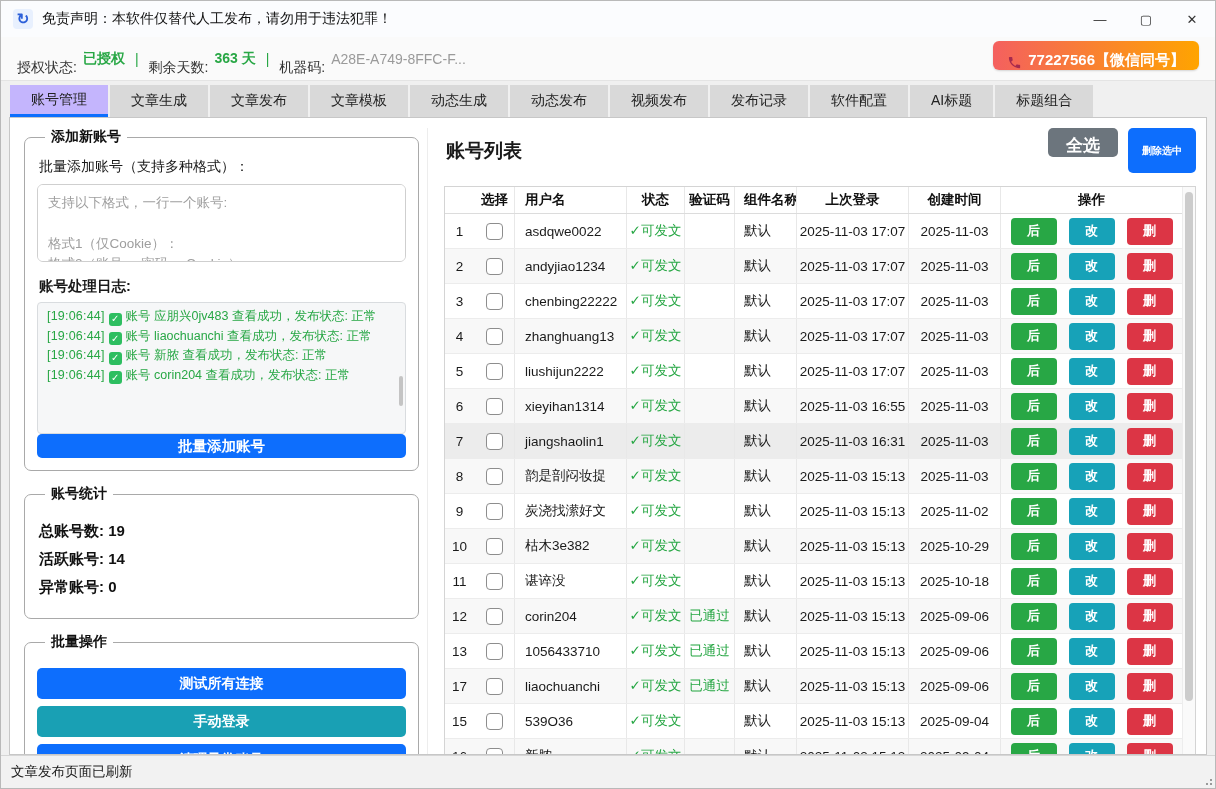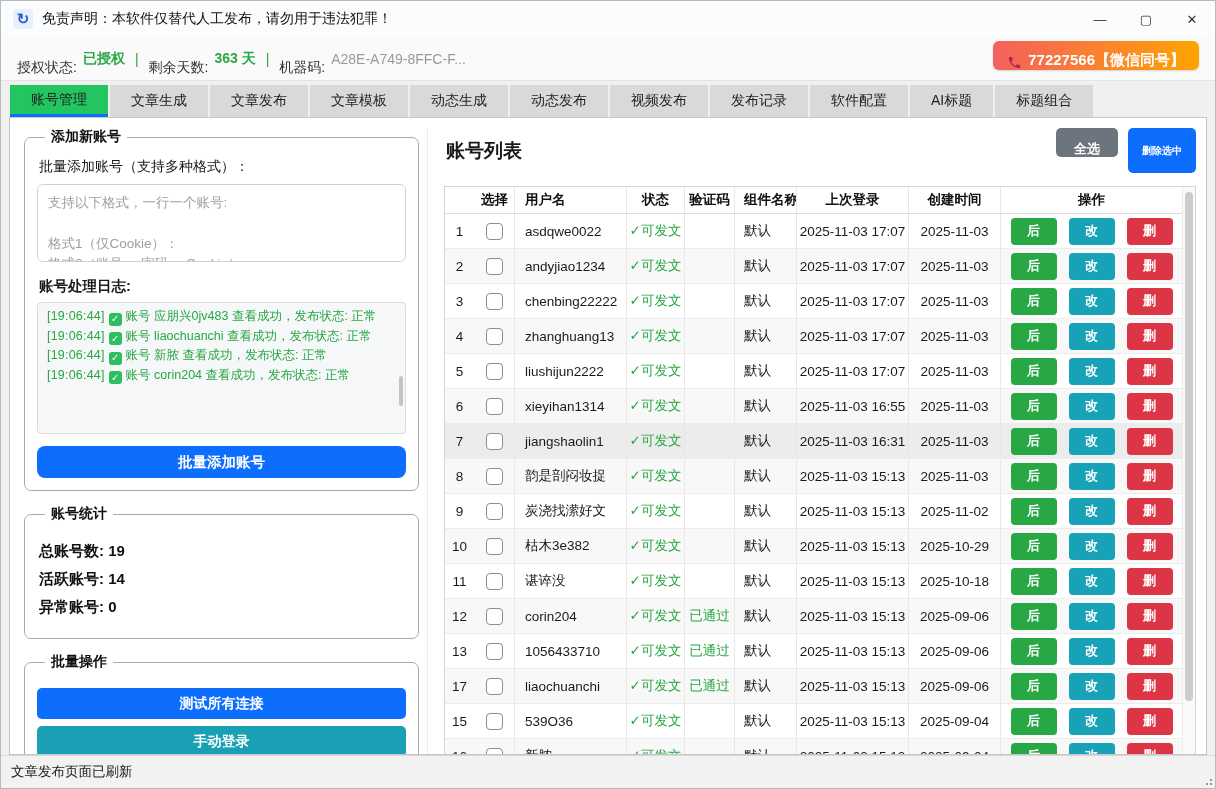--- a/index.html
+++ b/index.html
@@ -28,21 +28,21 @@
   .authbar .green { color:#28a745; font-weight:bold; }
   .authbar .sep { color:#28a745; margin:0 10px; }
   .authbar .machine { color:#9a9a9a; }
   .phone-badge { position:absolute; right:16px; top:4px; height:29px; border-radius:6px;
     background:linear-gradient(90deg,#f4605f,#ffa400); color:#fff; font-weight:bold; font-size:15px;
     display:flex; align-items:flex-end; gap:6px; padding:0 14px; box-shadow:0 1px 2px rgba(0,0,0,.15); }
   
   .tabs { position:absolute; top:84px; left:9px; display:flex; gap:2px; z-index:3; }
   .tab { height:32px; padding:0 21px; background:#d9d9d9; display:flex; align-items:center;
     font-size:14px; color:#222; cursor:default; }
-  .tab.active { background:#22c55e; border-bottom:3px solid #0d6efd; }
+  .tab.active { background:#c4b5fd; border-bottom:3px solid #0d6efd; }
   
   .main { position:absolute; top:116px; left:8px; right:8px; bottom:33px; background:#fff;
     border:1px solid #c7c7c7; overflow:hidden; }
   
   .left { position:absolute; left:6px; top:10px; width:412px; bottom:0; padding:0 8px 0 8px;
     border-right:1px solid #ededed; }
   fieldset { border:1px solid #a9a9a9; border-radius:7px; padding:10px 12px 12px 12px; margin-bottom:14px; background:#fff; }
   legend { font-weight:bold; font-size:14px; padding:0 6px; margin-left:8px; color:#111; }
   .batch-label { font-size:14px; margin:2px 0 8px 2px; color:#1a1a1a; }
   textarea { width:100%; height:78px; border:1px solid #cfcfcf; border-radius:6px; padding:8px 10px;
@@ -51,31 +51,31 @@
   .log-label { font-weight:bold; font-size:14.5px; margin:11px 0 6px 2px; }
   .logbox { position:relative; background:#f6f7f8; border:1px solid #d9dcdf; border-radius:4px;
     height:132px; padding:5px 14px 5px 9px; overflow:hidden; font-size:12.5px; color:#28a745; line-height:1.4; }
   .logline { margin-bottom:2px; }
   .log-time { letter-spacing:.2px; }
   .check-ic { display:inline-flex; width:13px; height:13px; background:#2dbe60; border-radius:3px;
     color:#fff; font-size:10px; align-items:center; justify-content:center; margin:0 4px; vertical-align:-2px; }
   .log-thumb { position:absolute; right:2px; top:56%; width:4px; height:30px; background:#c4c4c4; border-radius:2px; }
   .btn { border:none; border-radius:5px; color:#fff; font-weight:bold; cursor:default;
     font-family:"Liberation Sans",sans-serif; }
-  .add-btn { width:100%; height:32px; margin-top:12px; background:#0d6efd; font-size:14.5px;border-radius:8px; }
+  .add-btn { width:100%; height:24px; background:#0d6efd; font-size:14.5px; }
   .stat-line { font-size:15px; font-weight:bold; margin:9px 2px; color:#111; }
   .batch-btn { display:block; width:100%; height:31px; font-size:14px; margin:7px 0; }
   .teal { background:#19a0b4; }
   .blue { background:#0d6efd; }
   
   .right { position:absolute; left:434px; right:10px; top:10px; bottom:0; }
   .right-head { display:flex; align-items:center; }
   .list-title { font-size:19px; font-weight:bold; margin-left:2px; }
   .head-btns { margin-left:auto; display:flex; gap:10px; }
-  .selall-btn { background:#6c757d; height:29px; padding:12px 18px; font-size:13px; border-radius:5px; }
+  .selall-btn { background:#6c757d; height:29px; padding:6px 18px; font-size:17px; border-radius:5px; }
   .delsel-btn { background:#0d6efd; height:45px; padding:0 14px; font-size:10px; border-radius:5px; }
   .table-card { position:relative; margin-top:13px; border:1px solid #d4d4d4; background:#fff;
     height:calc(100% - 46px); overflow:hidden; }
   .tbl { width:calc(100% - 13px); }
   .trow { display:flex; height:35px; align-items:stretch; border-bottom:1px solid #ececec; background:#fff; }
   .trow.head { height:27px; border-bottom:1px solid #dcdcdc; }
   .trow.even { background:#f8f8f8; }
   .trow.hl { background:#ececec; }
   .cell { display:flex; align-items:center; justify-content:center; font-size:13.5px;
     border-right:1px solid #e8e8e8; overflow:hidden; white-space:nowrap; }

